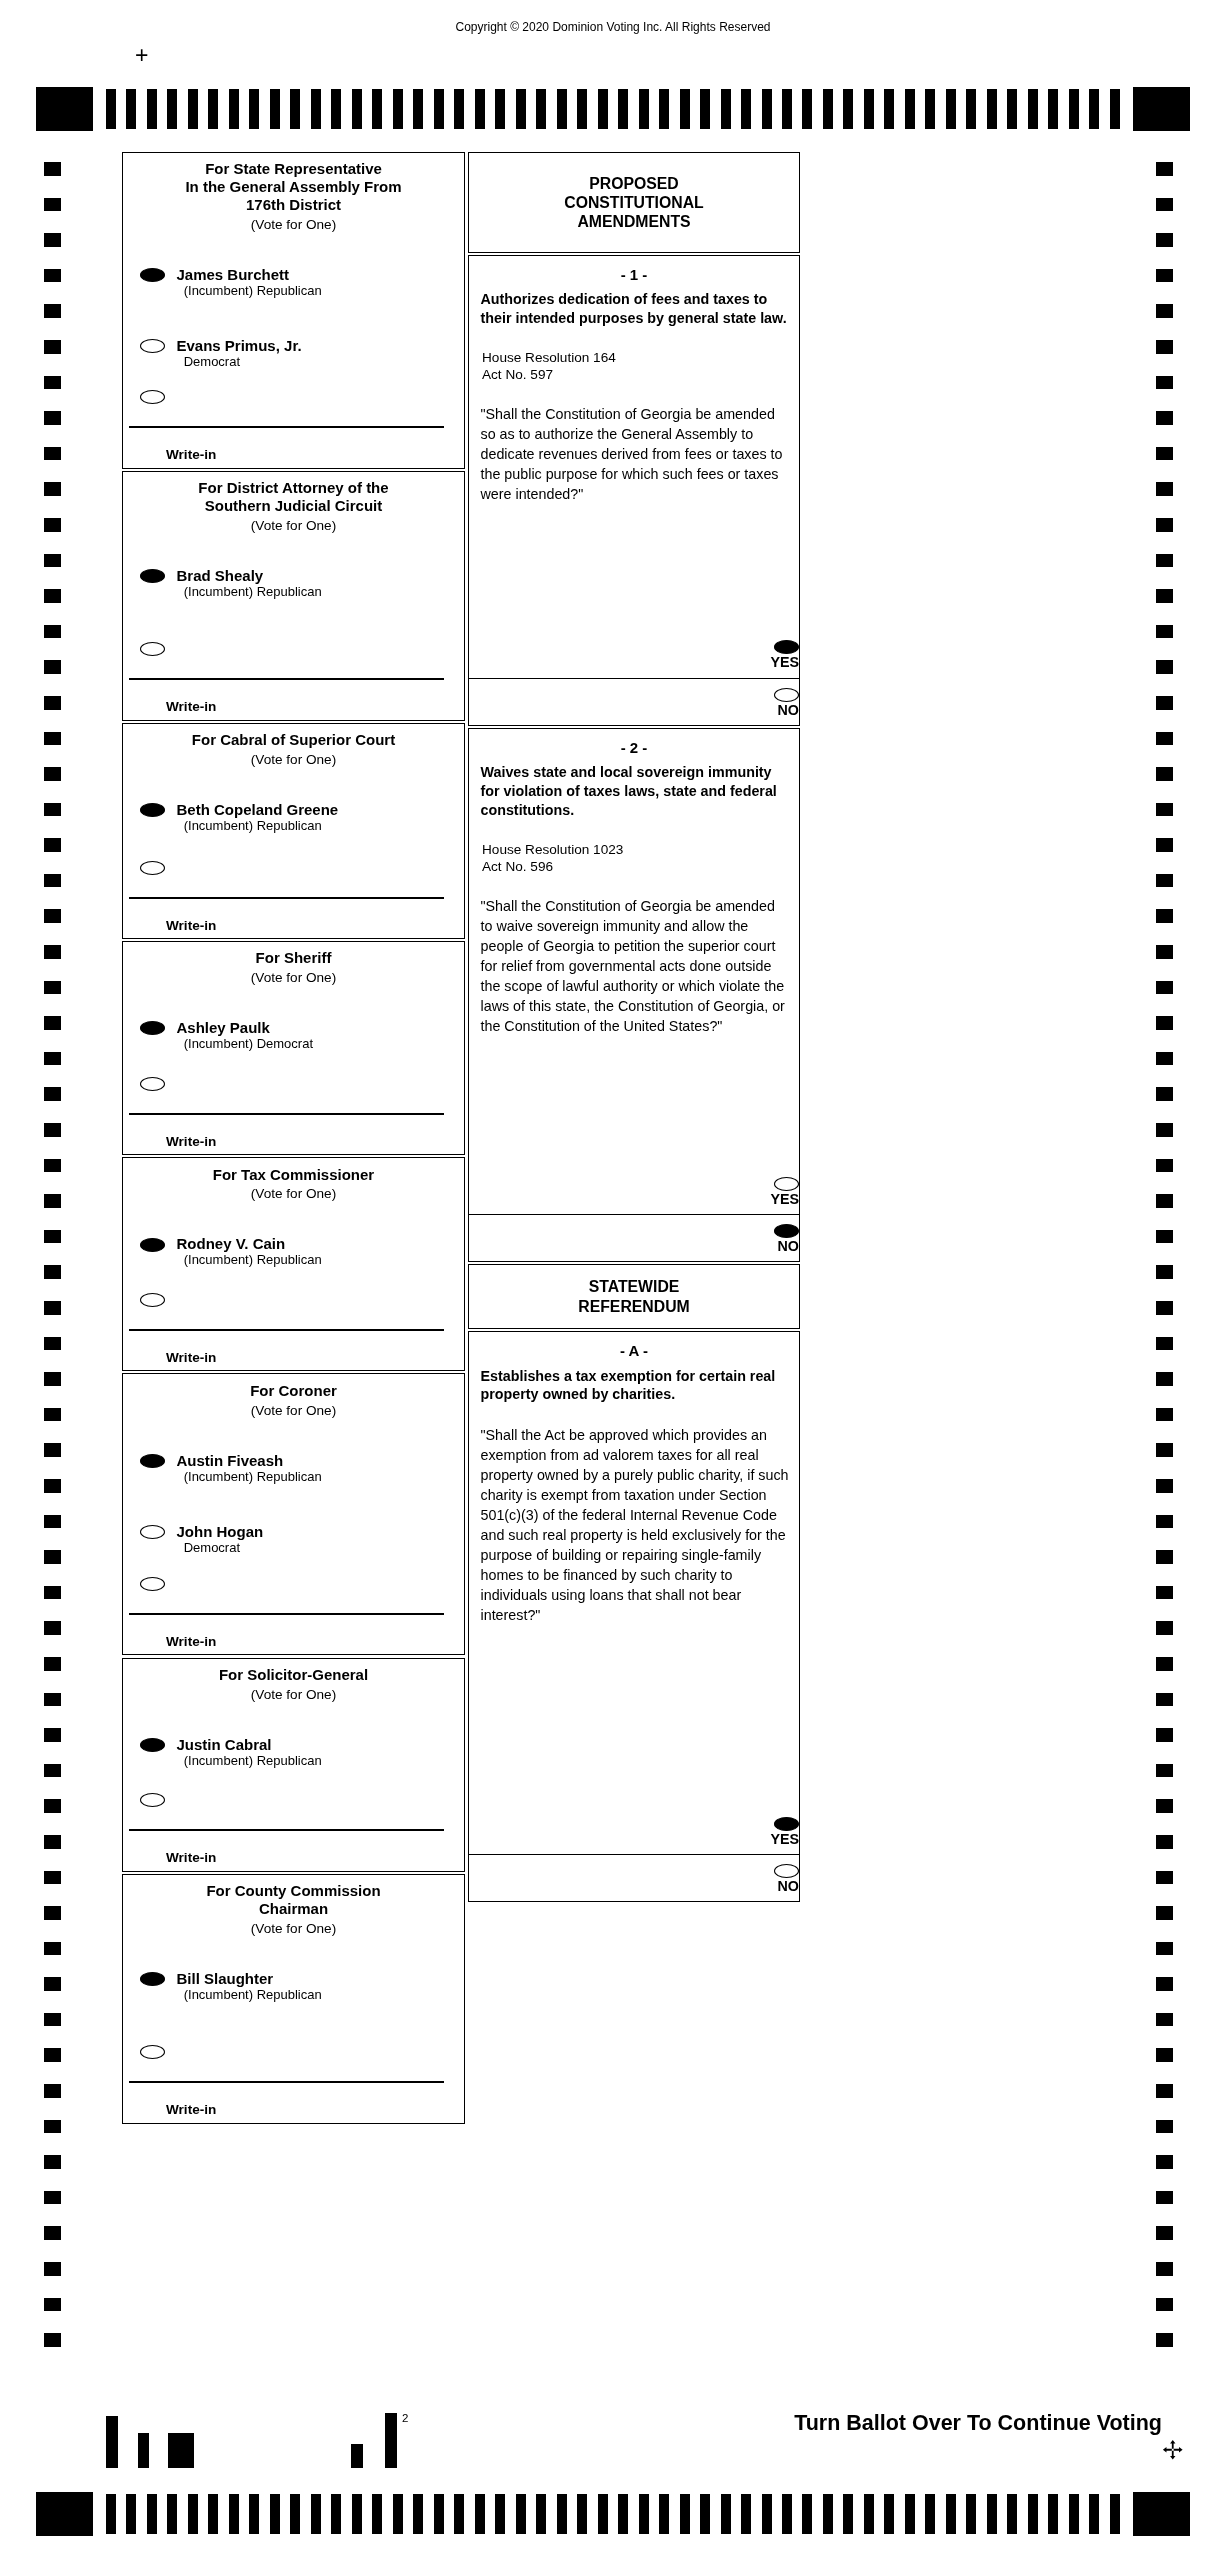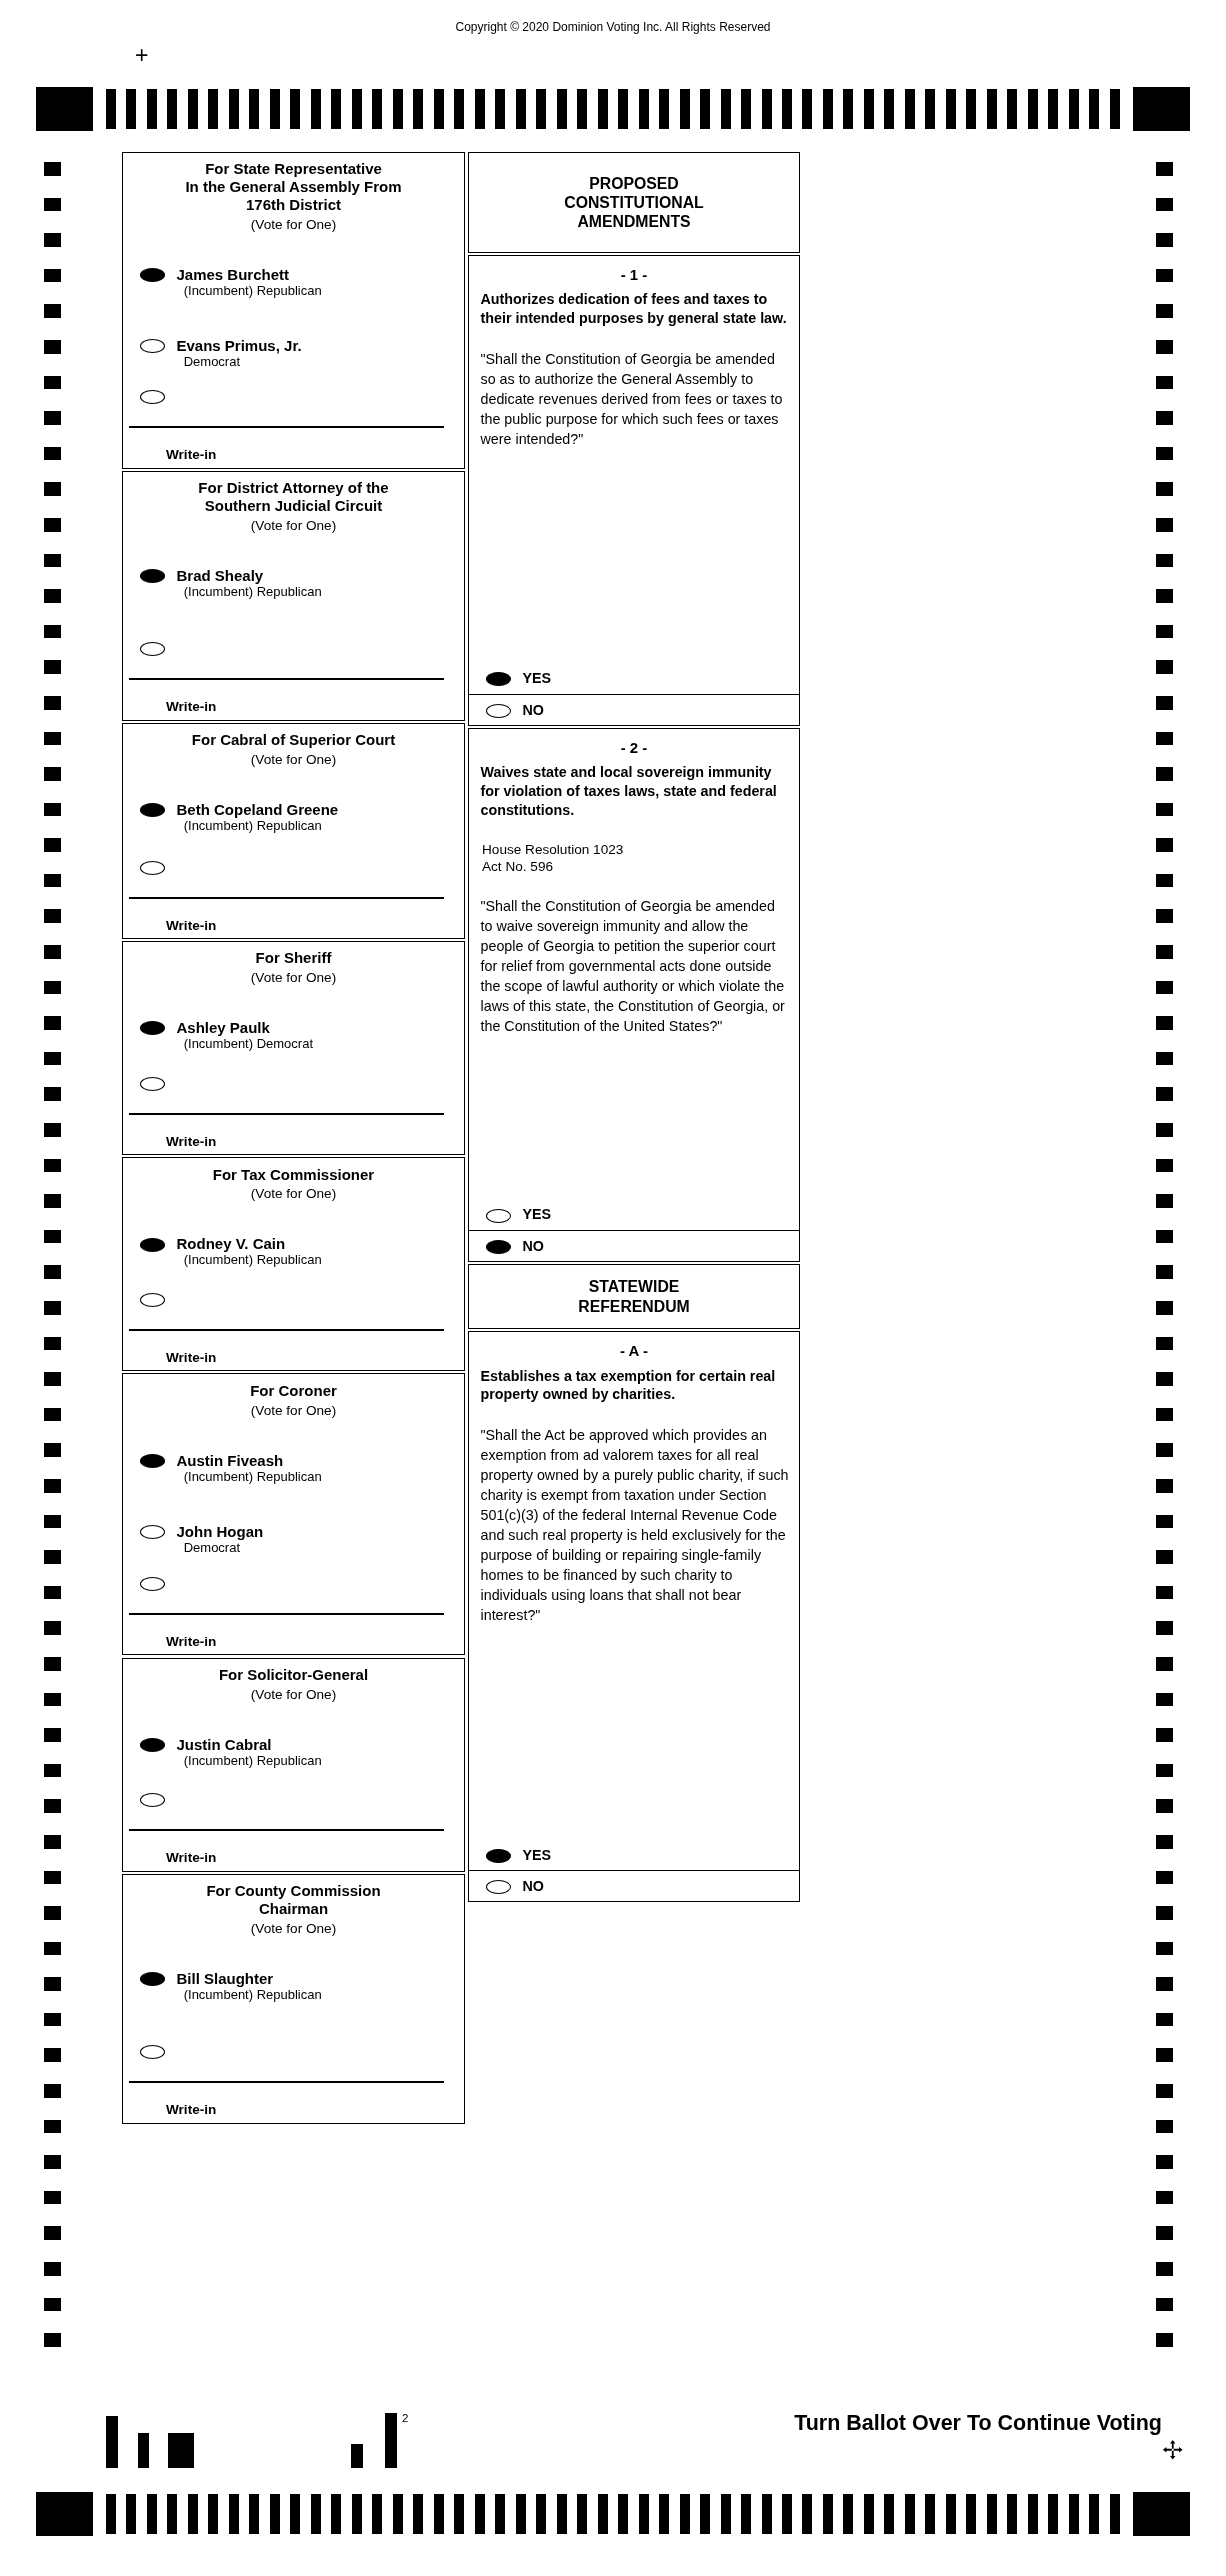--- a/index.html
+++ b/index.html
@@ -50,21 +50,21 @@
 
   
   .measure-header { display:flex; align-items:center; justify-content:center; text-align:center;
     font-weight:bold; font-size:15.8px; line-height:19.3px; white-space:pre-line; }
   .measure { display:flex; flex-direction:column; }
   .measure-number { text-align:center; font-weight:bold; font-size:15px; padding-top:10px; }
   .measure-summary { font-weight:bold; font-size:14.3px; line-height:18.6px; padding:7.2px 11.5px 0 11.5px; }
   .measure-refs { font-size:13.6px; line-height:17px; white-space:pre-line; padding:21.5px 11.5px 0 13px; }
   .measure-question { font-size:14.3px; line-height:20px; padding:21.5px 8.6px 0 11.5px; }
   .options { margin-top:auto; }
-  .option-row { display:flex; align-items:center; padding:7.2px 0 7.2px 17px; }
+  .option-row { display:flex; align-items:flex-end; padding:7.2px 0 7.2px 17px;flex-direction:column; }
   .option-row + .option-row { border-top:1.4px solid #000; }
   .option-label { font-weight:bold; font-size:14.3px; margin-left:11.5px; }
 
   
   .footer-instruction { position:absolute; top:2411px; right:64px; font-weight:bold; font-size:21.5px; }
   .compass { position:absolute; left:1162px; top:2439px; width:21.5px; height:21.5px; }
 
   
   .barcode { position:absolute; left:106px; top:2412px; width:444px; height:57px; }
   .bc { position:absolute; background:#000; }
@@ -444,20 +444,22 @@
 
   <div class="col col-right">
 
     <div class="box measure-header" style="height:101px">PROPOSED
 CONSTITUTIONAL
 AMENDMENTS</div>
 
     <div class="box measure" style="height:471px">
       <div class="measure-number">- 1 -</div>
       <div class="measure-summary">Authorizes dedication of fees and taxes to their intended purposes by general state law.</div>
+      <div class="measure-refs">House Resolution 164
+Act No. 597</div>
       <div class="measure-question">"Shall the Constitution of Georgia be amended so as to authorize the General Assembly to dedicate revenues derived from fees or taxes to the public purpose for which such fees or taxes were intended?"</div>
       <div class="options">
         <div class="option-row">
           <span class="oval filled"></span>
           <span class="option-label">YES</span>
         </div>
         <div class="option-row">
           <span class="oval"></span>
           <span class="option-label">NO</span>
         </div>

